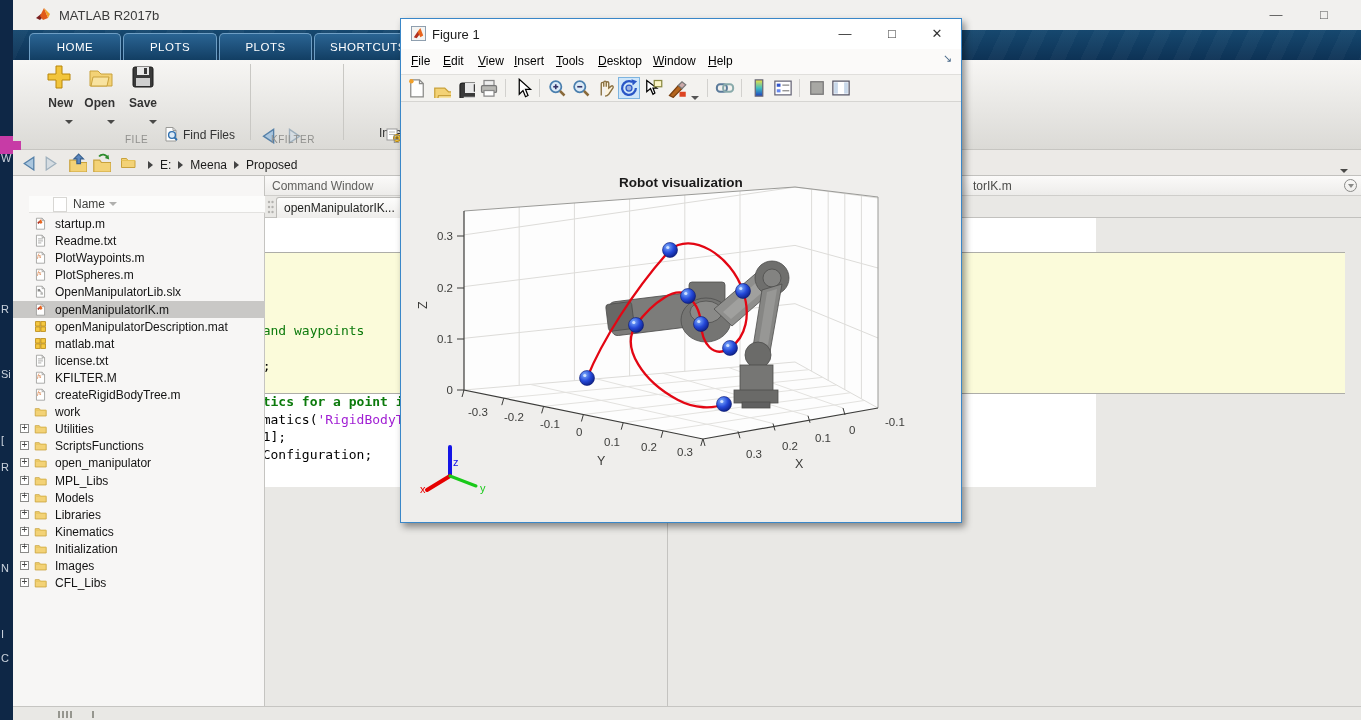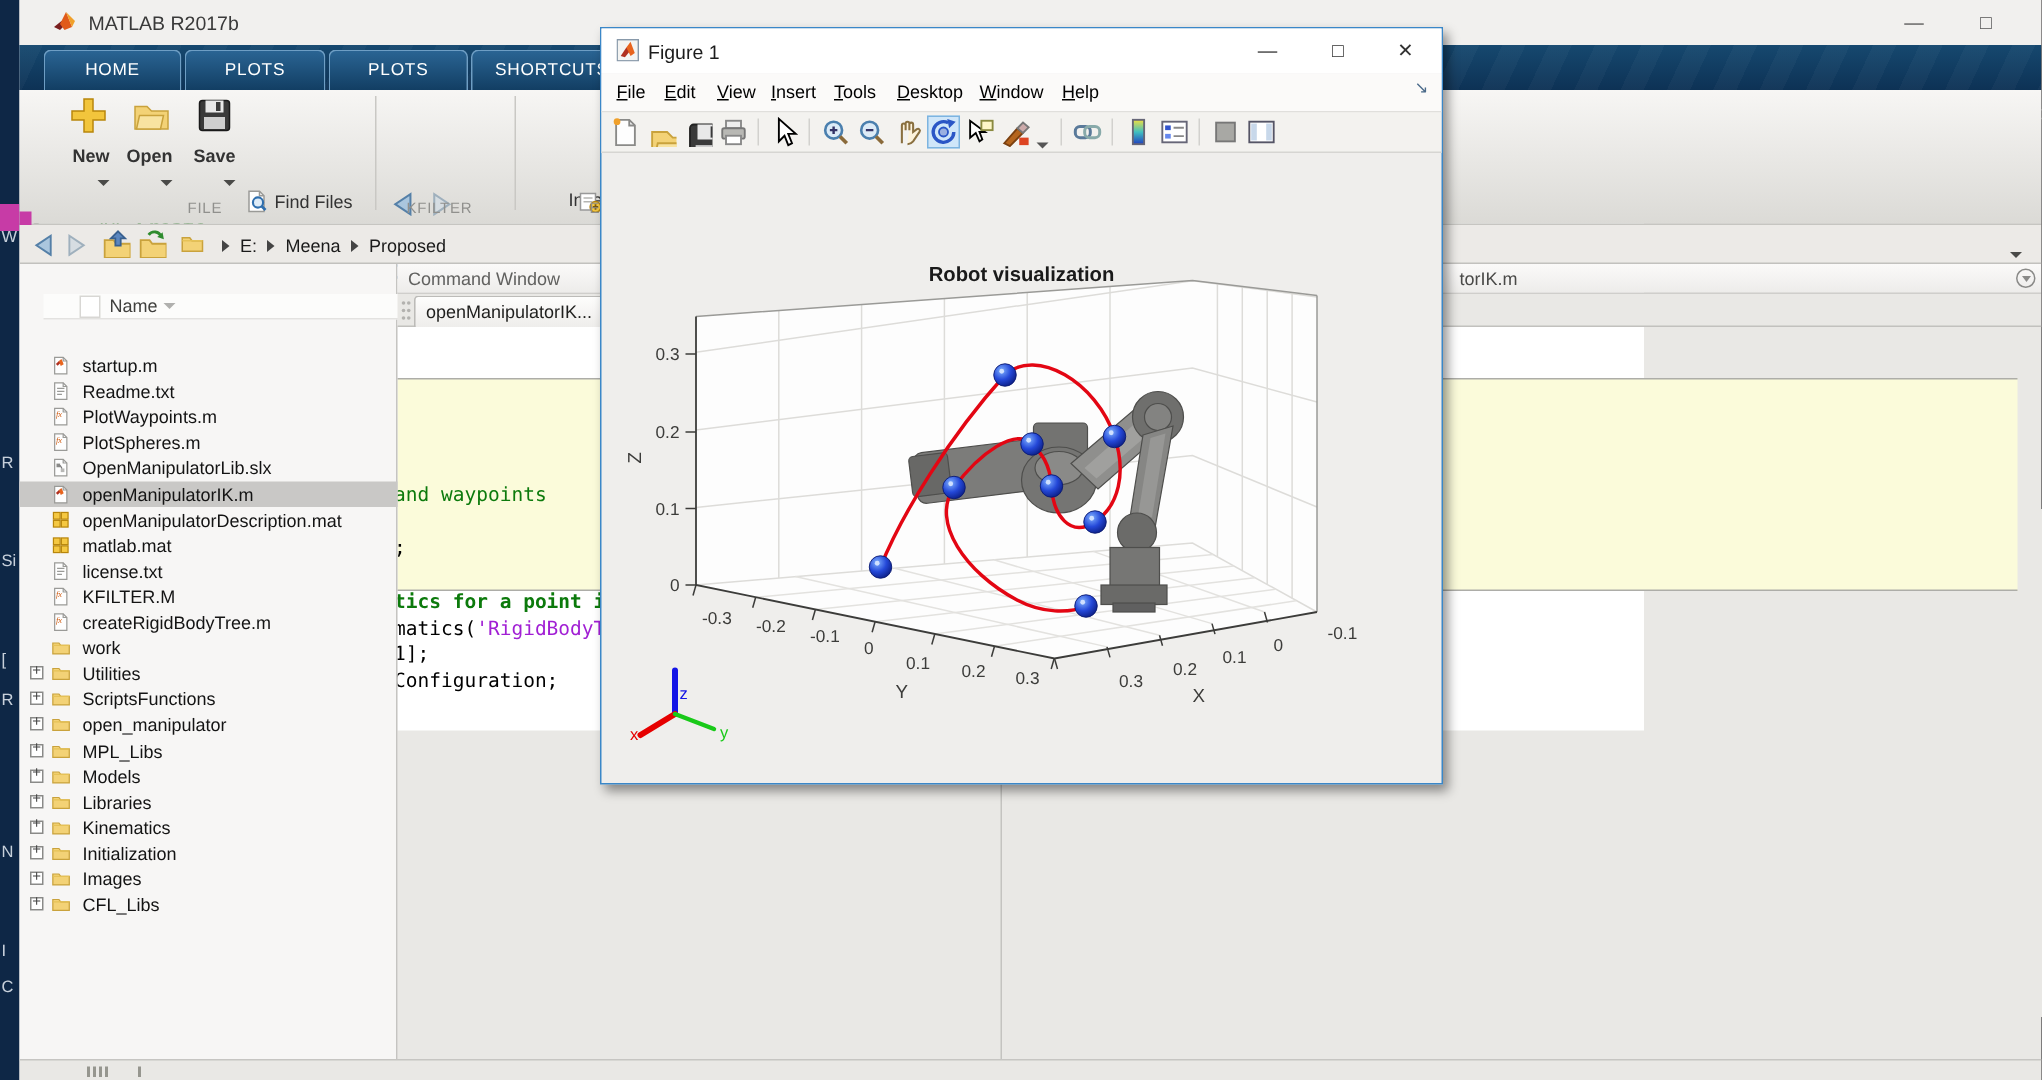--- a/index.html
+++ b/index.html
@@ -40,21 +40,21 @@
   #addressbar{left:13px;top:150px;width:1348px;height:26px;background:#eceae7;border-bottom:1px solid #c2c1be;box-sizing:border-box;z-index:2;}
   .crumb-sep{display:inline-block;width:0;height:0;border-top:4px solid transparent;border-bottom:4px solid transparent;border-left:5px solid #444;margin:0 7px;}
   .crumb{font-size:12px;color:#1a1a1a;}
   
   #current-folder{left:13px;top:176px;width:252px;height:530px;background:#f7f6f5;border-right:1px solid #c5c4c1;box-sizing:border-box;z-index:2;}
   .panel-header{background:linear-gradient(#fbfaf9,#edecea);border-bottom:1px solid #cfcecb;height:20px;box-sizing:border-box;
     font-size:12px;color:#61615f;}
   .circ-menu{position:absolute;width:13px;height:13px;border:1px solid #8a8a88;border-radius:50%;box-sizing:border-box;}
   .circ-menu:before{content:"";position:absolute;left:2.5px;top:4px;border-left:3px solid transparent;border-right:3px solid transparent;border-top:4px solid #8a8a88;}
   #cf-colhead{position:absolute;left:16px;top:20px;width:100%;height:17px;background:#fcfcfb;border-bottom:1px solid #e3e2e0;box-sizing:border-box;}
-  .file-row{position:absolute;left:0;width:252px;height:17px;font-size:12px;color:#141414;white-space:nowrap;margin-top:20px;}
+  .file-row{position:absolute;left:0;width:252px;height:17px;font-size:12px;color:#141414;white-space:nowrap;}
   .file-row.selected{background:#c9c8c6;}
   .expander{position:absolute;left:7px;top:4px;width:9px;height:9px;border:1px solid #8a8a88;background:#fff;box-sizing:border-box;}
   .expander:before{content:"+";position:absolute;left:0.5px;top:-3.5px;font-size:10px;color:#444;}
   .file-ic{position:absolute;left:21px;top:2px;}
   .file-name{position:absolute;left:42px;top:2px;}
   #cf-details{position:absolute;left:0;top:512px;width:100%;height:18px;background:#f0efed;border-top:1px solid #c6c5c2;box-sizing:border-box;
     font-size:12px;color:#2e2e2c;}
   
   #main-header{left:265px;top:176px;width:1096px;height:20px;z-index:2;}
   #tabstrip{left:265px;top:196px;width:1096px;height:22px;background:#e9e8e5;border-bottom:1px solid #c2c1be;box-sizing:border-box;z-index:2;}

